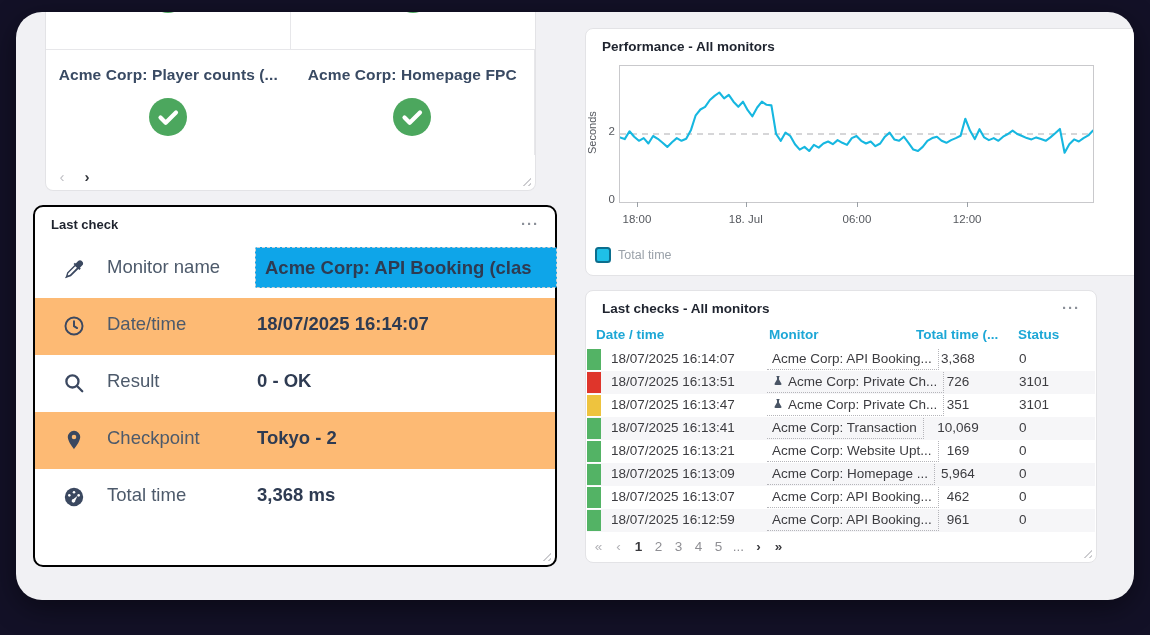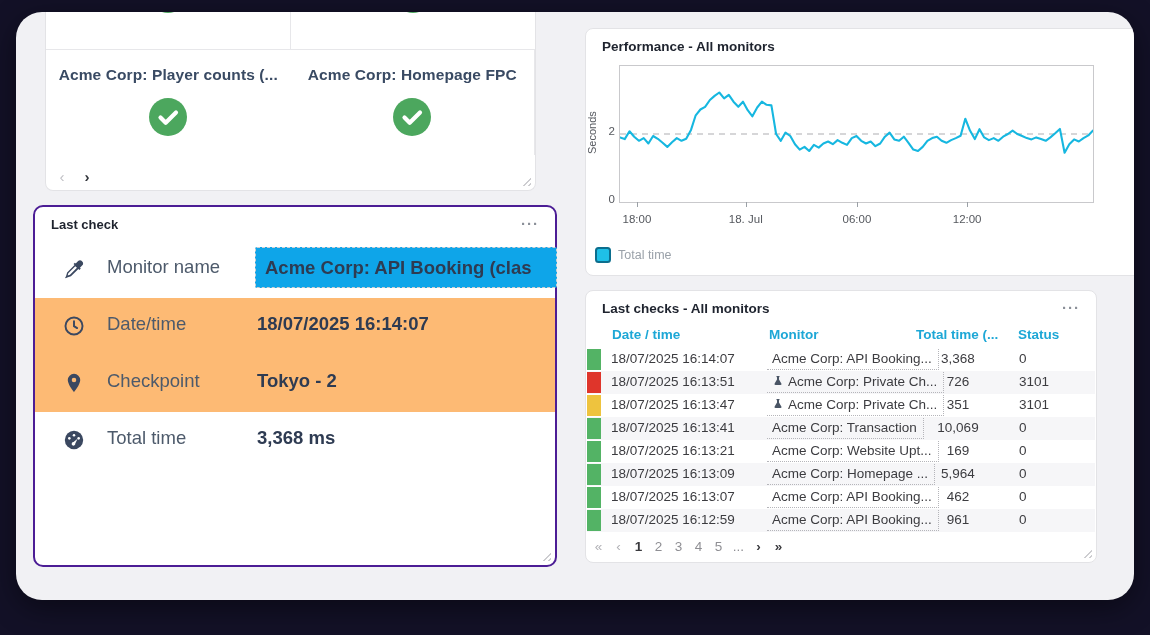--- a/index.html
+++ b/index.html
@@ -46,21 +46,21 @@
   }
   .tile .check{display:block;}
   .tiles-nav{display:flex;align-items:center;gap:9px;padding:8px 0 0 8px;height:27px;}
   .tiles-nav .nav-btn{font-size:15px;width:16px;text-align:center;cursor:pointer;line-height:1;}
   .nav-prev{color:#c0c0c5;}
   .nav-next{color:#33363c;font-weight:bold;}
 
   
   .lastcheck-panel{
     left:17px;top:193px;width:524px;height:362px;box-sizing:border-box;
-    border:2px solid #4c1d95;border-radius:10px;
+    border:2px solid #000000;border-radius:10px;
   }
   .lastcheck-panel .panel-title{position:absolute;left:16px;top:10px;font-size:13px;}
   .lc-rows{position:absolute;left:0;top:34px;right:0;}
   .lc-row{position:relative;height:57px;}
   .lc-row.shaded{background:#fdba74;}
   .lc-icon{position:absolute;left:28px;top:17px;width:22px;height:22px;color:#3b4860;}
   .lc-label{position:absolute;left:72px;top:15px;font-size:18.5px;color:#4d5a6b;}
   .lc-value{position:absolute;left:222px;top:15px;font-size:18.5px;font-weight:bold;color:#2e3b52;}
   .lc-input{
     position:absolute;left:220px;top:6px;width:302px;height:41px;box-sizing:border-box;
@@ -90,21 +90,21 @@
   .x-mark{position:absolute;top:173px;width:1px;height:5px;background:#9aa0a6;}
   .legend{position:absolute;left:9px;top:218px;display:flex;align-items:center;gap:7px;cursor:pointer;}
   .legend-swatch{width:12px;height:12px;border:2px solid #0c6e8e;border-radius:3.5px;}
   .legend-label{font-size:12.5px;color:#9aa1a9;}
 
   
   .checks-panel{left:569px;top:278px;width:512px;height:273px;box-sizing:border-box;}
   .checks-panel .panel-title{position:absolute;left:16px;top:10px;}
   .tbl-header{position:absolute;left:0;top:36px;right:2px;height:21px;}
   .tbl-header .col{position:absolute;font-size:13.5px;font-weight:bold;color:#1da7d6;cursor:pointer;white-space:nowrap;}
-  .col-date{left:26px;text-align:right;}
+  .col-date{left:10px;text-align:right;}
   .col-monitor{left:183px;}
   .col-total{left:330px;width:82px;text-align:right;}
   .col-status{left:432px;}
   .tbl-rows{position:absolute;left:1px;top:57px;right:1px;}
   .t-row{position:relative;height:23px;font-size:13.5px;color:#3c3c40;}
   .t-row.shaded{background:#f6f6f8;}
   .status-bar{position:absolute;left:0;top:1px;width:14px;height:21px;}
   .c-date{position:absolute;left:24px;top:3px;white-space:nowrap;}
   .c-monitor{
     position:absolute;left:180px;top:1px;max-width:250px;height:20px;line-height:20px;
@@ -182,20 +182,30 @@
       <div class="lc-row shaded">
         <span class="lc-icon">
           <svg viewBox="0 0 24 24" width="22" height="22" fill="none" stroke="currentColor" stroke-width="2.1">
               <circle cx="12" cy="12" r="9.3"></circle>
               <path d="M12 6.8v5.4l3.4 2.1" stroke-linecap="round"></path>
             </svg>
         </span>
         <span class="lc-label">Date/time</span>
         <span class="lc-value">18/07/2025 16:14:07</span>
       </div>
+      <div class="lc-row">
+        <span class="lc-icon">
+          <svg viewBox="0 0 24 24" width="22" height="22" fill="none" stroke="currentColor" stroke-width="2.5">
+              <circle cx="10.3" cy="10.3" r="6.6"></circle>
+              <path d="M15.3 15.3L21 21" stroke-linecap="round"></path>
+            </svg>
+        </span>
+        <span class="lc-label">Result</span>
+        <span class="lc-value">0 - OK</span>
+      </div>
       <div class="lc-row shaded">
         <span class="lc-icon">
           <svg viewBox="0 0 24 24" width="22" height="22" fill="currentColor">
               <path d="M12 2a6.8 6.8 0 0 0-6.8 6.8C5.2 13.9 12 22 12 22s6.8-8.1 6.8-13.2A6.8 6.8 0 0 0 12 2zm0 9.2a2.5 2.5 0 1 1 0-5 2.5 2.5 0 0 1 0 5z"></path>
             </svg>
         </span>
         <span class="lc-label">Checkpoint</span>
         <span class="lc-value">Tokyo - 2</span>
       </div>
       <div class="lc-row">

